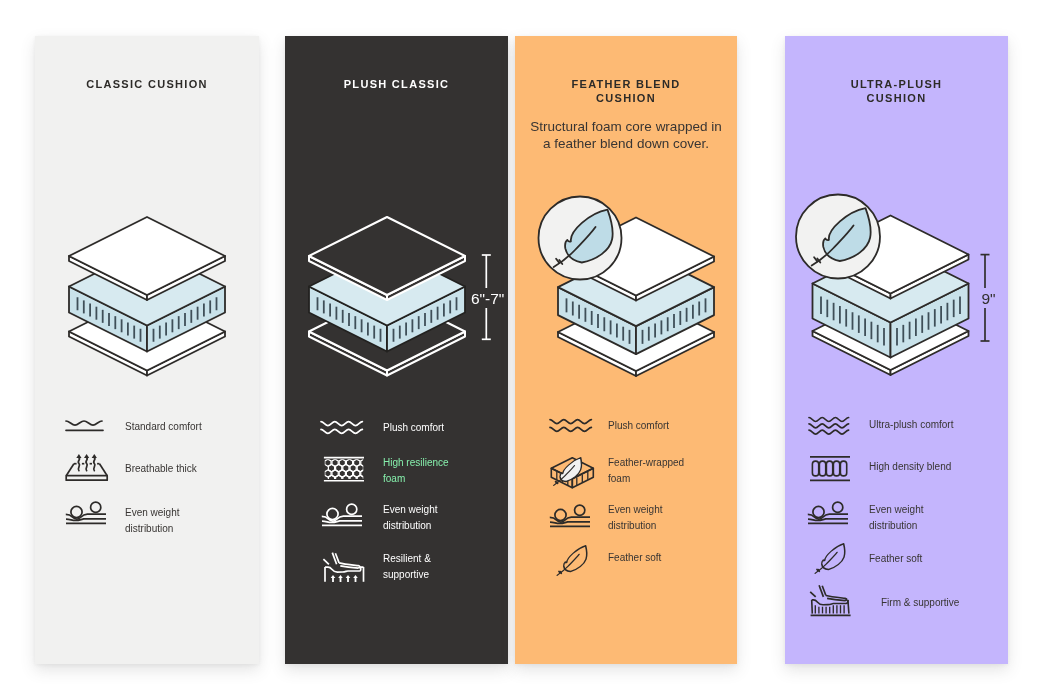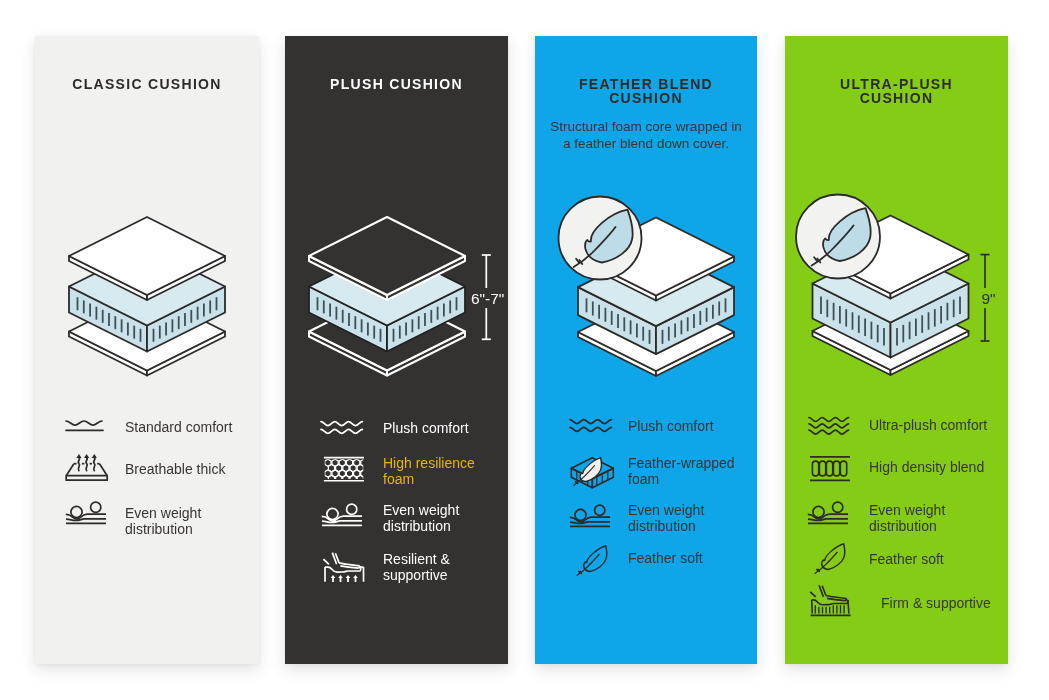--- a/index.html
+++ b/index.html
@@ -1,19 +1,19 @@
 <!DOCTYPE html>
 <html><head><meta charset="utf-8"><style>
 html,body{margin:0;padding:0;background:#ffffff;width:1049px;height:700px;overflow:hidden}
 *{box-sizing:border-box}
 body{font-family:"Liberation Sans",sans-serif;-webkit-font-smoothing:antialiased}
 .panel{position:absolute;top:36px;height:628px;box-shadow:0 6px 14px rgba(90,90,90,.16),0 1px 4px rgba(0,0,0,.05)}
-.ttl{position:absolute;width:100%;text-align:center;font-weight:bold;font-size:14px;letter-spacing:1.3px;line-height:14px;top:41.2px}
+.ttl{position:absolute;width:100%;text-align:center;font-weight:bold;font-size:11px;letter-spacing:1.3px;line-height:14px;top:41.2px}
 .sub{position:absolute;width:100%;text-align:center;font-size:13.5px;line-height:16.4px}
-.lb{position:absolute;font-size:14px;white-space:nowrap}
+.lb{position:absolute;font-size:10px;white-space:nowrap}
 .il,.ic{position:absolute}
 </style></head><body>
 <div class="panel" style="left:35px;width:224px;background:#f1f1f0">
     <div class="ttl" style="color:#2d2b28">CLASSIC CUSHION</div>
     <svg class="il" style="left:0;top:149px" width="224" height="210" viewBox="0 0 224 210">
       <polygon points="34,146.5 112,185.5 112,190.5 34,151.5" fill="#ffffff" stroke="#2d2b29" stroke-width="1.8" stroke-linejoin="round"></polygon>
       <polygon points="190,146.5 112,185.5 112,190.5 190,151.5" fill="#ffffff" stroke="#2d2b29" stroke-width="1.8" stroke-linejoin="round"></polygon>
       <polygon points="112,107.5 190,146.5 112,185.5 34,146.5" fill="#ffffff" stroke="#2d2b29" stroke-width="1.8" stroke-linejoin="round"></polygon>
       <polygon points="34,101.5 112,140.5 112,166.5 34,127.5" fill="#c9e2ea" stroke="#2d2b29" stroke-width="1.8" stroke-linejoin="round"></polygon>
       <polygon points="190,101.5 112,140.5 112,166.5 190,127.5" fill="#c9e2ea" stroke="#2d2b29" stroke-width="1.8" stroke-linejoin="round"></polygon>
@@ -68,21 +68,21 @@
     <svg class="ic" style="left:27px;top:461px" width="48" height="32" viewBox="0 0 48 32">
       <circle cx="14.5" cy="15" r="5.6" fill="none" stroke="#2d2b29" stroke-width="1.7"></circle>
       <circle cx="33.7" cy="10.3" r="5.1" fill="none" stroke="#2d2b29" stroke-width="1.7"></circle>
       <path d="M 3.8,17.4 C 7,17.4 8.6,18.2 10.6,20.1 C 13.2,22.5 16.2,22.6 18.4,20.5 C 20.3,18.7 22.3,17.2 25.3,17.1 L 44,17.1" fill="none" stroke="#2d2b29" stroke-width="1.7"></path>
       <path d="M 4,22.2 C 8,22.2 10,23.5 13.3,23.5 C 16.6,23.5 18.6,22.7 21.6,21.9 L 44,21.9" fill="none" stroke="#2d2b29" stroke-width="1.7"></path>
       <line x1="4" y1="26.4" x2="44" y2="26.4" stroke="#2d2b29" stroke-width="1.7"></line>
     </svg>
     <div class="lb" style="left:90px;top:468.8px;color:#383533;line-height:16px">Even weight<br>distribution</div>
   </div>
 <div class="panel" style="left:285px;width:223px;background:#343231">
-    <div class="ttl" style="color:#ffffff">PLUSH CUSHION</div>
+    <div class="ttl" style="color:#ffffff">PLUSH CLASSIC</div>
     <svg class="il" style="left:0;top:149px" width="223" height="210" viewBox="0 0 223 210">
       <polygon points="24,146.5 102,185.5 102,190.5 24,151.5" fill="#343231" stroke="#ffffff" stroke-width="2" stroke-linejoin="round"></polygon>
       <polygon points="180,146.5 102,185.5 102,190.5 180,151.5" fill="#343231" stroke="#ffffff" stroke-width="2" stroke-linejoin="round"></polygon>
       <polygon points="102,107.5 180,146.5 102,185.5 24,146.5" fill="#343231" stroke="#ffffff" stroke-width="2" stroke-linejoin="round"></polygon>
       <polygon points="24,101.5 102,140.5 102,166.5 24,127.5" fill="#c9e2ea" stroke="#232220" stroke-width="1.8" stroke-linejoin="round"></polygon>
       <polygon points="180,101.5 102,140.5 102,166.5 180,127.5" fill="#c9e2ea" stroke="#232220" stroke-width="1.8" stroke-linejoin="round"></polygon>
       <line x1="32.5" y1="112.25" x2="32.5" y2="125.25" stroke="#3f4f58" stroke-width="1.8"></line>
       <line x1="171.5" y1="112.25" x2="171.5" y2="125.25" stroke="#3f4f58" stroke-width="1.8"></line>
       <line x1="38.8" y1="115.4" x2="38.8" y2="128.4" stroke="#3f4f58" stroke-width="1.8"></line>
       <line x1="165.2" y1="115.4" x2="165.2" y2="128.4" stroke="#3f4f58" stroke-width="1.8"></line>
@@ -143,21 +143,21 @@
         <polygon points="29.5,17.9 32.6,19.7 32.6,23.3 29.5,25.1 26.4,23.3 26.4,19.7" fill="none" stroke="#ffffff" stroke-width="1.25"></polygon>
         <polygon points="36.7,17.9 39.8,19.7 39.8,23.3 36.7,25.1 33.6,23.3 33.6,19.7" fill="none" stroke="#ffffff" stroke-width="1.25"></polygon>
         <polygon points="43.9,17.9 47,19.7 47,23.3 43.9,25.1 40.8,23.3 40.8,19.7" fill="none" stroke="#ffffff" stroke-width="1.25"></polygon>
         <polygon points="11.5,23.3 14.6,25.1 14.6,28.7 11.5,30.5 8.4,28.7 8.4,25.1" fill="none" stroke="#ffffff" stroke-width="1.25"></polygon>
         <polygon points="18.7,23.3 21.8,25.1 21.8,28.7 18.7,30.5 15.6,28.7 15.6,25.1" fill="none" stroke="#ffffff" stroke-width="1.25"></polygon>
         <polygon points="25.9,23.3 29,25.1 29,28.7 25.9,30.5 22.8,28.7 22.8,25.1" fill="none" stroke="#ffffff" stroke-width="1.25"></polygon>
         <polygon points="33.1,23.3 36.2,25.1 36.2,28.7 33.1,30.5 30,28.7 30,25.1" fill="none" stroke="#ffffff" stroke-width="1.25"></polygon>
         <polygon points="40.3,23.3 43.4,25.1 43.4,28.7 40.3,30.5 37.2,28.7 37.2,25.1" fill="none" stroke="#ffffff" stroke-width="1.25"></polygon>
       </g>
     </svg>
-    <div class="lb" style="left:98px;top:419.3px;color:#eab308;line-height:16px">High resilience<br>foam</div>
+    <div class="lb" style="left:98px;top:419.3px;color:#86efac;line-height:16px">High resilience<br>foam</div>
     <svg class="ic" style="left:33px;top:463px" width="50" height="34" viewBox="0 0 50 34">
       <circle cx="14.5" cy="15" r="5.6" fill="none" stroke="#ffffff" stroke-width="1.7"></circle>
       <circle cx="33.7" cy="10.3" r="5.1" fill="none" stroke="#ffffff" stroke-width="1.7"></circle>
       <path d="M 3.8,17.4 C 7,17.4 8.6,18.2 10.6,20.1 C 13.2,22.5 16.2,22.6 18.4,20.5 C 20.3,18.7 22.3,17.2 25.3,17.1 L 44,17.1" fill="none" stroke="#ffffff" stroke-width="1.7"></path>
       <path d="M 4,22.2 C 8,22.2 10,23.5 13.3,23.5 C 16.6,23.5 18.6,22.7 21.6,21.9 L 44,21.9" fill="none" stroke="#ffffff" stroke-width="1.7"></path>
       <line x1="4" y1="26.4" x2="44" y2="26.4" stroke="#ffffff" stroke-width="1.7"></line>
     </svg>
     <div class="lb" style="left:98px;top:466.3px;color:#ffffff;line-height:16px">Even weight<br>distribution</div>
     <svg class="ic" style="left:35px;top:509px" width="50" height="40" viewBox="0 0 50 40">
       <g transform="translate(0,5.2)">
@@ -174,21 +174,21 @@
       <polygon points="10.7,33.1 15.3,33.1 13,30 " fill="#ffffff"></polygon>
       <line x1="20.5" y1="37" x2="20.5" y2="33" stroke="#ffffff" stroke-width="1.8"></line>
       <polygon points="18.2,33.1 22.8,33.1 20.5,30 " fill="#ffffff"></polygon>
       <line x1="28" y1="37" x2="28" y2="33" stroke="#ffffff" stroke-width="1.8"></line>
       <polygon points="25.7,33.1 30.3,33.1 28,30 " fill="#ffffff"></polygon>
       <line x1="35.5" y1="37" x2="35.5" y2="33" stroke="#ffffff" stroke-width="1.8"></line>
       <polygon points="33.2,33.1 37.8,33.1 35.5,30 " fill="#ffffff"></polygon>
     </svg>
     <div class="lb" style="left:98px;top:515.3px;color:#ffffff;line-height:16px">Resilient &amp;<br>supportive</div>
   </div>
-<div class="panel" style="left:535px;width:222px;background:#0ea5e9">
+<div class="panel" style="left:515px;width:222px;background:#fdba74">
     <div class="ttl" style="color:#2d2b28">FEATHER BLEND<br>CUSHION</div>
     <div class="sub" style="top:83.3px;color:#383533">Structural foam core wrapped in<br>a feather blend down cover.</div>
     <svg class="il" style="left:0;top:149px" width="222" height="210" viewBox="0 0 222 210">
       <polygon points="43,147 121,186 121,191 43,152" fill="#ffffff" stroke="#2d2b29" stroke-width="1.8" stroke-linejoin="round"></polygon>
       <polygon points="199,147 121,186 121,191 199,152" fill="#ffffff" stroke="#2d2b29" stroke-width="1.8" stroke-linejoin="round"></polygon>
       <polygon points="121,108 199,147 121,186 43,147" fill="#ffffff" stroke="#2d2b29" stroke-width="1.8" stroke-linejoin="round"></polygon>
       <polygon points="43,102.1 121,141.1 121,169.1 43,130.1" fill="#c9e2ea" stroke="#2d2b29" stroke-width="1.8" stroke-linejoin="round"></polygon>
       <polygon points="199,102.1 121,141.1 121,169.1 199,130.1" fill="#c9e2ea" stroke="#2d2b29" stroke-width="1.8" stroke-linejoin="round"></polygon>
       <line x1="51.5" y1="113.35" x2="51.5" y2="127.35" stroke="#3f4f58" stroke-width="1.8"></line>
       <line x1="190.5" y1="113.35" x2="190.5" y2="127.35" stroke="#3f4f58" stroke-width="1.8"></line>
@@ -258,21 +258,21 @@
     <svg class="ic" style="left:37px;top:505px" width="40" height="38" viewBox="0 0 40 38">
       <g transform="translate(19.4,19.6) scale(0.5) rotate(-43) scale(1.04,0.8) rotate(43)">
         <path d="M 1.3,24 C -7.5,22.3 -13.5,17.5 -15.2,9.9 C -16,4.6 -15,2.8 -13.2,1.4 C -12.4,2.6 -11,3.4 -9.6,2.8 C -11,-7.5 9,-25.5 27,-28.9 C 30.8,-18.5 33.4,-8 31.6,0.8 C 29.3,12 16.3,21.4 1.3,24 Z" fill="none" stroke="#2d2b29" stroke-width="3.2" stroke-linejoin="round"></path>
         <path d="M -26.8,28.6 C -18,23.2 -11,17.2 -5.5,11.5 C 2,3.5 9.5,-3.8 15,-11.5" fill="none" stroke="#2d2b29" stroke-width="3.2" stroke-linecap="round"></path>
         <path d="M -21.2,24.4 L -24.4,20.2" fill="none" stroke="#2d2b29" stroke-width="3.2" stroke-linecap="round"></path>
         <path d="M -18.2,25.6 L -21.2,21.4" fill="none" stroke="#2d2b29" stroke-width="3.2" stroke-linecap="round"></path>
       </g>
     </svg>
     <div class="lb" style="left:93px;top:514.2px;color:#383533;line-height:16px">Feather soft</div>
   </div>
-<div class="panel" style="left:785px;width:223px;background:#84cc16">
+<div class="panel" style="left:785px;width:223px;background:#c4b5fd">
     <div class="ttl" style="color:#2d2b28">ULTRA-PLUSH<br>CUSHION</div>
     <svg class="il" style="left:0;top:149px" width="223" height="210" viewBox="0 0 223 210">
       <polygon points="27.5,146 105.5,185 105.5,190 27.5,151" fill="#ffffff" stroke="#2d2b29" stroke-width="1.8" stroke-linejoin="round"></polygon>
       <polygon points="183.5,146 105.5,185 105.5,190 183.5,151" fill="#ffffff" stroke="#2d2b29" stroke-width="1.8" stroke-linejoin="round"></polygon>
       <polygon points="105.5,107 183.5,146 105.5,185 27.5,146" fill="#ffffff" stroke="#2d2b29" stroke-width="1.8" stroke-linejoin="round"></polygon>
       <polygon points="27.5,98.5 105.5,137.5 105.5,172.5 27.5,133.5" fill="#c9e2ea" stroke="#2d2b29" stroke-width="1.8" stroke-linejoin="round"></polygon>
       <polygon points="183.5,98.5 105.5,137.5 105.5,172.5 183.5,133.5" fill="#c9e2ea" stroke="#2d2b29" stroke-width="1.8" stroke-linejoin="round"></polygon>
       <line x1="36" y1="111.5" x2="36" y2="129" stroke="#3f4f58" stroke-width="1.8"></line>
       <line x1="175" y1="111.5" x2="175" y2="129" stroke="#3f4f58" stroke-width="1.8"></line>
       <line x1="42.3" y1="114.65" x2="42.3" y2="132.15" stroke="#3f4f58" stroke-width="1.8"></line>

